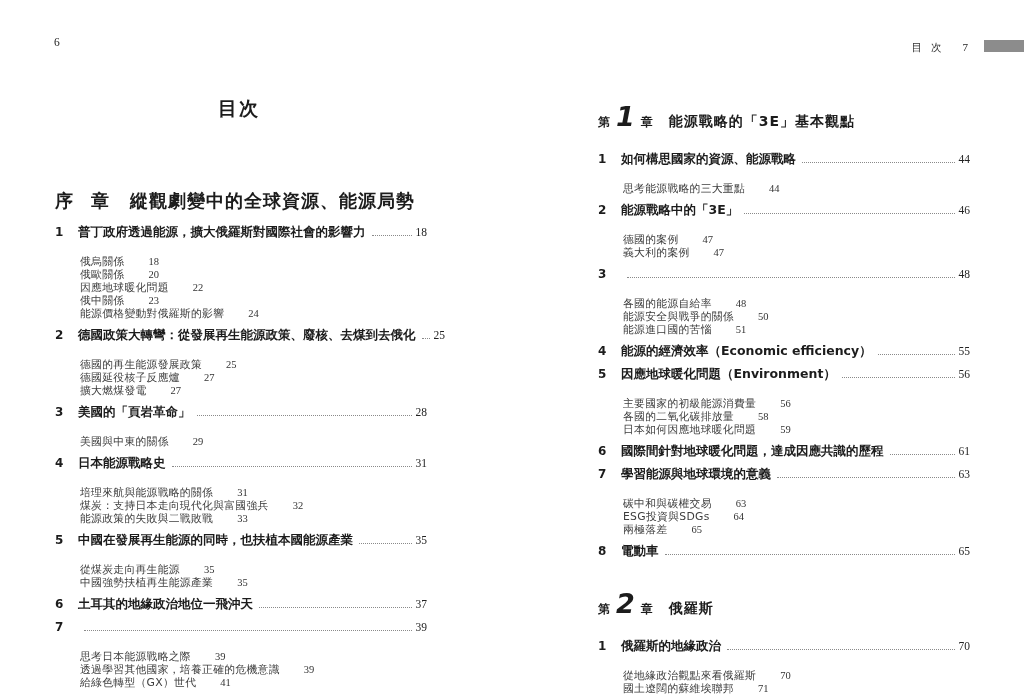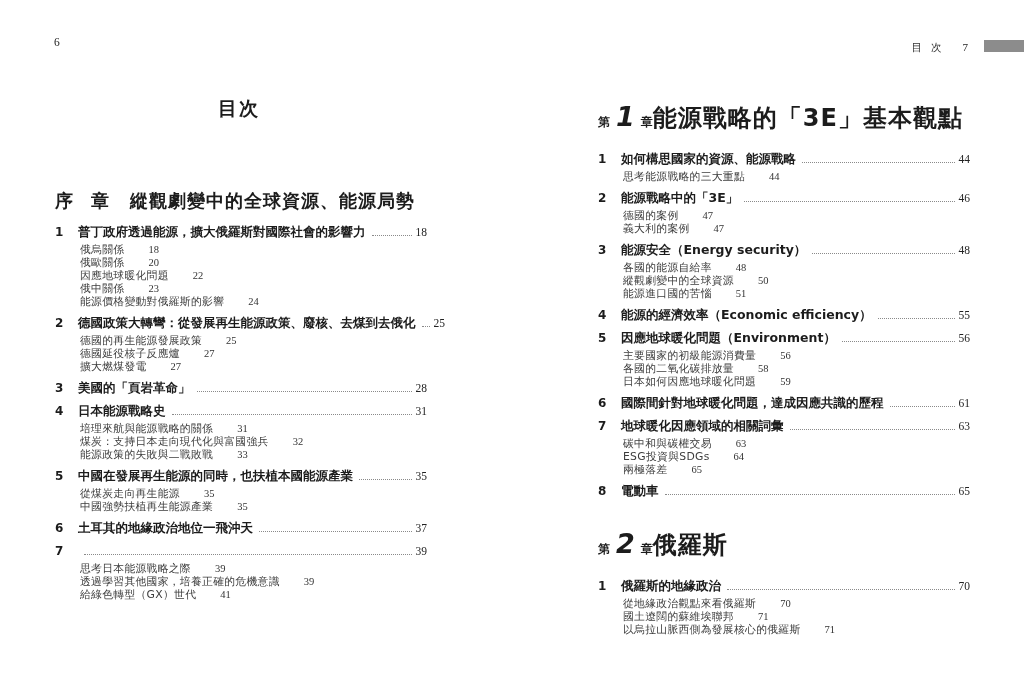--- a/index.html
+++ b/index.html
@@ -20,34 +20,34 @@
   .left-body{position:absolute;left:55px;top:190px;width:372px;}
   .right-body{position:absolute;left:598px;top:102px;width:372px;}
 
   
   .section-heading{display:flex;align-items:baseline;font-weight:bold;white-space:nowrap;}
   .left-body .section-heading{line-height:22px;margin-bottom:12px;}
   .right-body .section-heading{line-height:30px;margin-bottom:14px;}
   .right-body .section + .section{margin-top:30px;}
   .sec-pre,.sec-suf{font-size:12px;}
   .sec-num{font-size:27px;font-style:italic;font-weight:800;margin:0 6px;}
-  .sec-title{font-size:24px;letter-spacing:1px;}
+  .sec-title{font-size:14px;margin-left:16px;letter-spacing:1px;}
   .section-heading.plain .sec-pre{font-size:18px;margin-right:18px;}
   .section-heading.plain .sec-suf{font-size:18px;margin-right:20px;}
   .section-heading.plain .sec-title{font-size:18px;margin-left:1px;}
 
   
   .toc-entry{margin-top:7px;}
   .toc-main{display:flex;align-items:baseline;line-height:16px;}
   .toc-num{flex:none;width:23px;font-size:12px;font-weight:bold;}
   .toc-title{flex:none;font-size:12.5px;font-weight:bold;white-space:nowrap;}
   .leader{flex:1;min-width:8px;height:1px;border-bottom:1px dotted #8a8a8a;
           align-self:flex-end;margin:0 4px 4px 6px;}
   .toc-page{flex:none;font-family:"Liberation Serif",serif;font-size:11.5px;color:#222;}
-  .toc-subs{margin-top:3px;padding-left:25px;}
+  .toc-subs{margin-top:15px;padding-left:25px;}
   .toc-sub{display:flex;align-items:baseline;line-height:13px;}
   .sub-text{font-size:10.8px;color:#3c3c3c;letter-spacing:0.3px;white-space:nowrap;}
   .sub-page{margin-left:24px;font-family:"Liberation Serif",serif;font-size:10.5px;color:#333;}
 </style>
 </head>
 <body>
 
 <div class="spread">
 
   <div class="folio-left">6</div>
@@ -119,20 +119,26 @@
                 <span class="sub-page">27</span>
               </div>
             </div>
           </div>
           <div class="toc-entry">
             <div class="toc-main">
               <span class="toc-num">3</span>
               <span class="toc-title">美國的「頁岩革命」</span>
               <span class="leader"></span>
               <span class="toc-page">28</span>
+            </div>
+            <div class="toc-subs">
+              <div class="toc-sub">
+                <span class="sub-text">美國與中東的關係</span>
+                <span class="sub-page">29</span>
+              </div>
             </div>
           </div>
           <div class="toc-entry">
             <div class="toc-main">
               <span class="toc-num">4</span>
               <span class="toc-title">日本能源戰略史</span>
               <span class="leader"></span>
               <span class="toc-page">31</span>
             </div>
             <div class="toc-subs">
@@ -238,31 +244,30 @@
               </div>
               <div class="toc-sub">
                 <span class="sub-text">義大利的案例</span>
                 <span class="sub-page">47</span>
               </div>
             </div>
           </div>
           <div class="toc-entry">
             <div class="toc-main">
               <span class="toc-num">3</span>
-              <span class="toc-title">能源安全（Energy security）</span>
               <span class="leader"></span>
               <span class="toc-page">48</span>
             </div>
             <div class="toc-subs">
               <div class="toc-sub">
                 <span class="sub-text">各國的能源自給率</span>
                 <span class="sub-page">48</span>
               </div>
               <div class="toc-sub">
-                <span class="sub-text">縱觀劇變中的全球資源</span>
+                <span class="sub-text">能源安全與戰爭的關係</span>
                 <span class="sub-page">50</span>
               </div>
               <div class="toc-sub">
                 <span class="sub-text">能源進口國的苦惱</span>
                 <span class="sub-page">51</span>
               </div>
             </div>
           </div>
           <div class="toc-entry">
             <div class="toc-main">
@@ -298,21 +303,21 @@
             <div class="toc-main">
               <span class="toc-num">6</span>
               <span class="toc-title">國際間針對地球暖化問題，達成因應共識的歷程</span>
               <span class="leader"></span>
               <span class="toc-page">61</span>
             </div>
           </div>
           <div class="toc-entry">
             <div class="toc-main">
               <span class="toc-num">7</span>
-              <span class="toc-title">地球暖化因應領域的相關詞彙</span>
+              <span class="toc-title">學習能源與地球環境的意義</span>
               <span class="leader"></span>
               <span class="toc-page">63</span>
             </div>
             <div class="toc-subs">
               <div class="toc-sub">
                 <span class="sub-text">碳中和與碳權交易</span>
                 <span class="sub-page">63</span>
               </div>
               <div class="toc-sub">
                 <span class="sub-text">ESG投資與SDGs</span>

